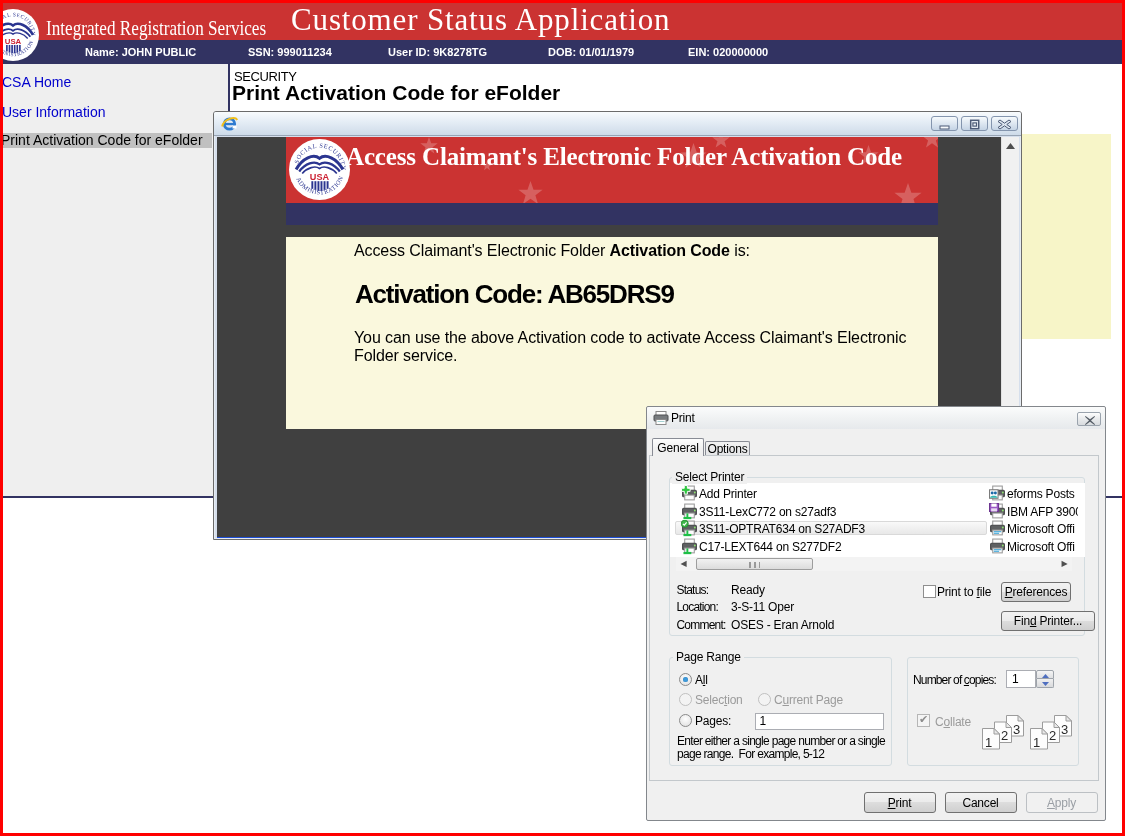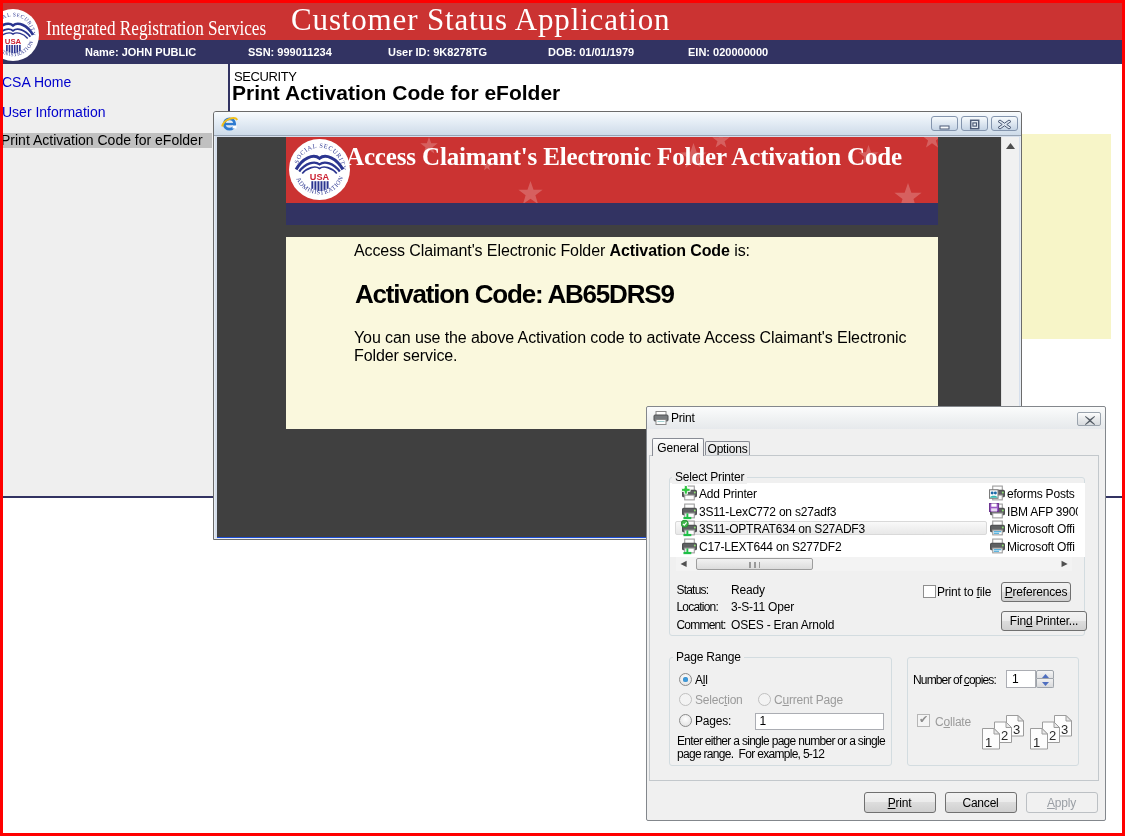--- a/index.html
+++ b/index.html
@@ -331,21 +331,21 @@
   </div>
   <div class="abs nw" style="left:29.5px; top:175.5px; letter-spacing:-0.8px;">Status:</div>
   <div class="abs nw" style="left:84px; top:175.5px;">Ready</div>
   <div class="abs nw" style="left:29.5px; top:193px; letter-spacing:-0.8px;">Location:</div>
   <div class="abs nw" style="left:84px; top:193px;">3-S-11 Oper</div>
   <div class="abs nw" style="left:29.5px; top:210.5px; letter-spacing:-0.8px;">Comment:</div>
   <div class="abs nw" style="left:84px; top:210.5px;">OSES - Eran Arnold</div>
   <div class="cb" style="left:276px; top:178px;"></div>
   <div class="abs nw" style="left:290px; top:178px;">Print to <u class="ac">f</u>ile</div>
   <div class="win7btn nw" style="left:354px; top:175px; width:70px; height:20px; line-height:19px;"><u class="ac">P</u>references</div>
-  <div class="win7btn nw" style="left:354px; top:204px; width:86px; height:20px; line-height:19px;">Fin<u class="ac">d</u> Printer...</div>
+  <div class="win7btn nw" style="left:354px; top:204px; width:94px; height:20px; line-height:19px;">Fin<u class="ac">d</u> Printer...</div>
 
   <div class="group" style="left:22px; top:250px; width:223px; height:109px;"></div>
   <div class="glabel nw" style="left:26px; top:243px;">Page Range</div>
   <div class="radio" style="left:32px; top:265.5px;">
       <span style="position:absolute;left:3px;top:3px;width:5px;height:5px;border-radius:50%;background:#3f9bdc;box-shadow:0 0 1px #1c6ca8 inset;"></span>
     </div>
   <div class="abs nw" style="left:48px; top:266px;">A<u class="ac">l</u>l</div>
   <div class="radio dis" style="left:32px; top:285.5px;"></div>
   <div class="abs nw gray" style="left:48px; top:286px;">Selec<u class="ac">t</u>ion</div>
   <div class="radio dis" style="left:111px; top:285.5px;"></div>

